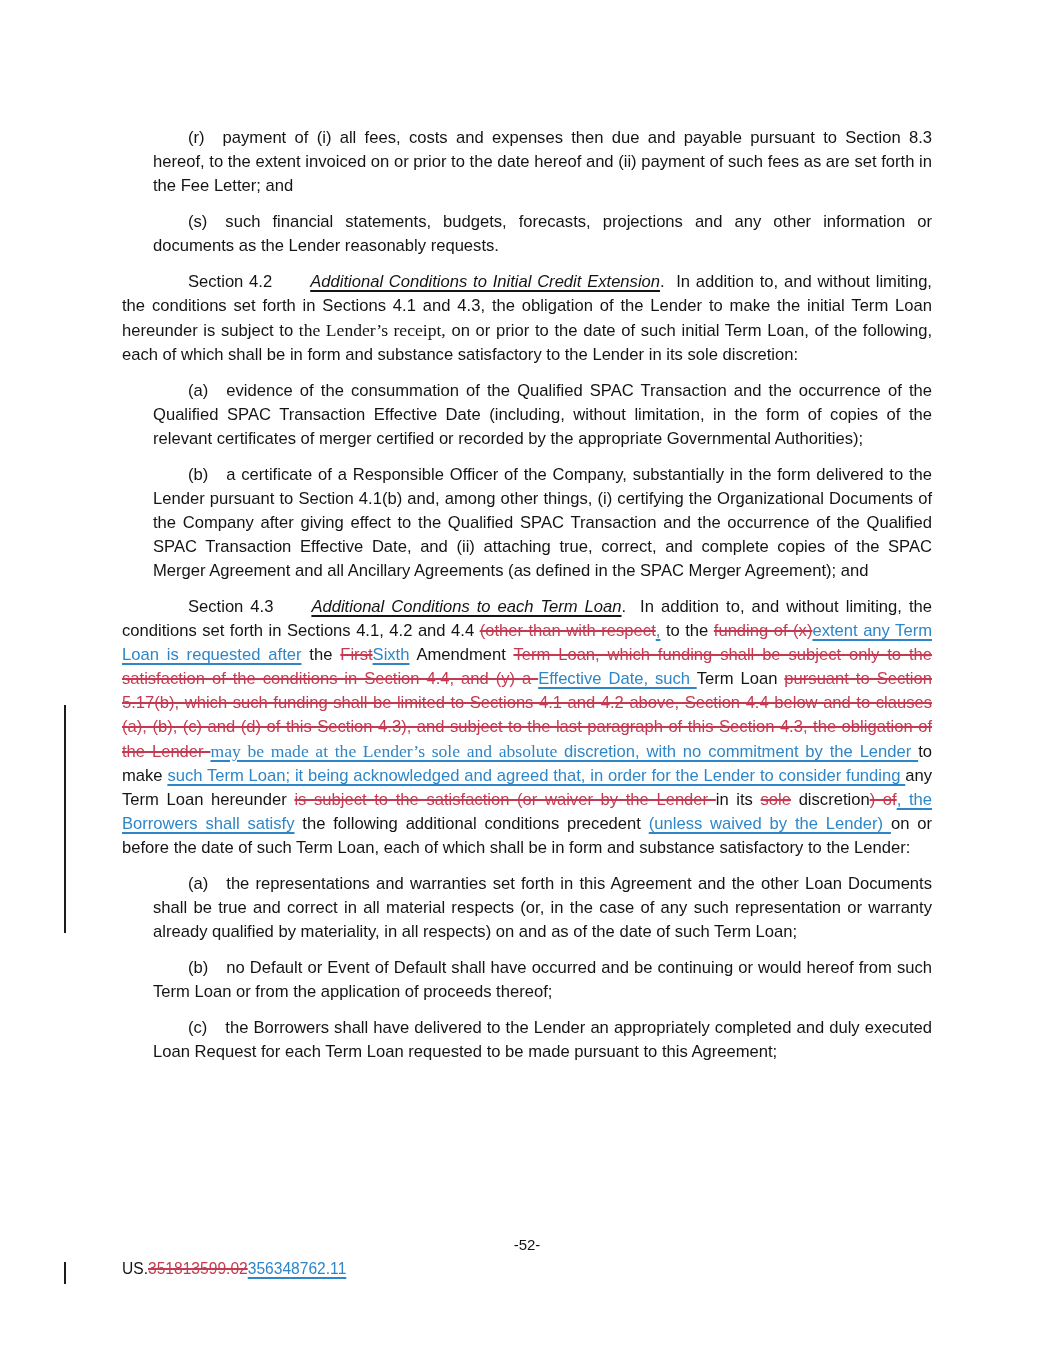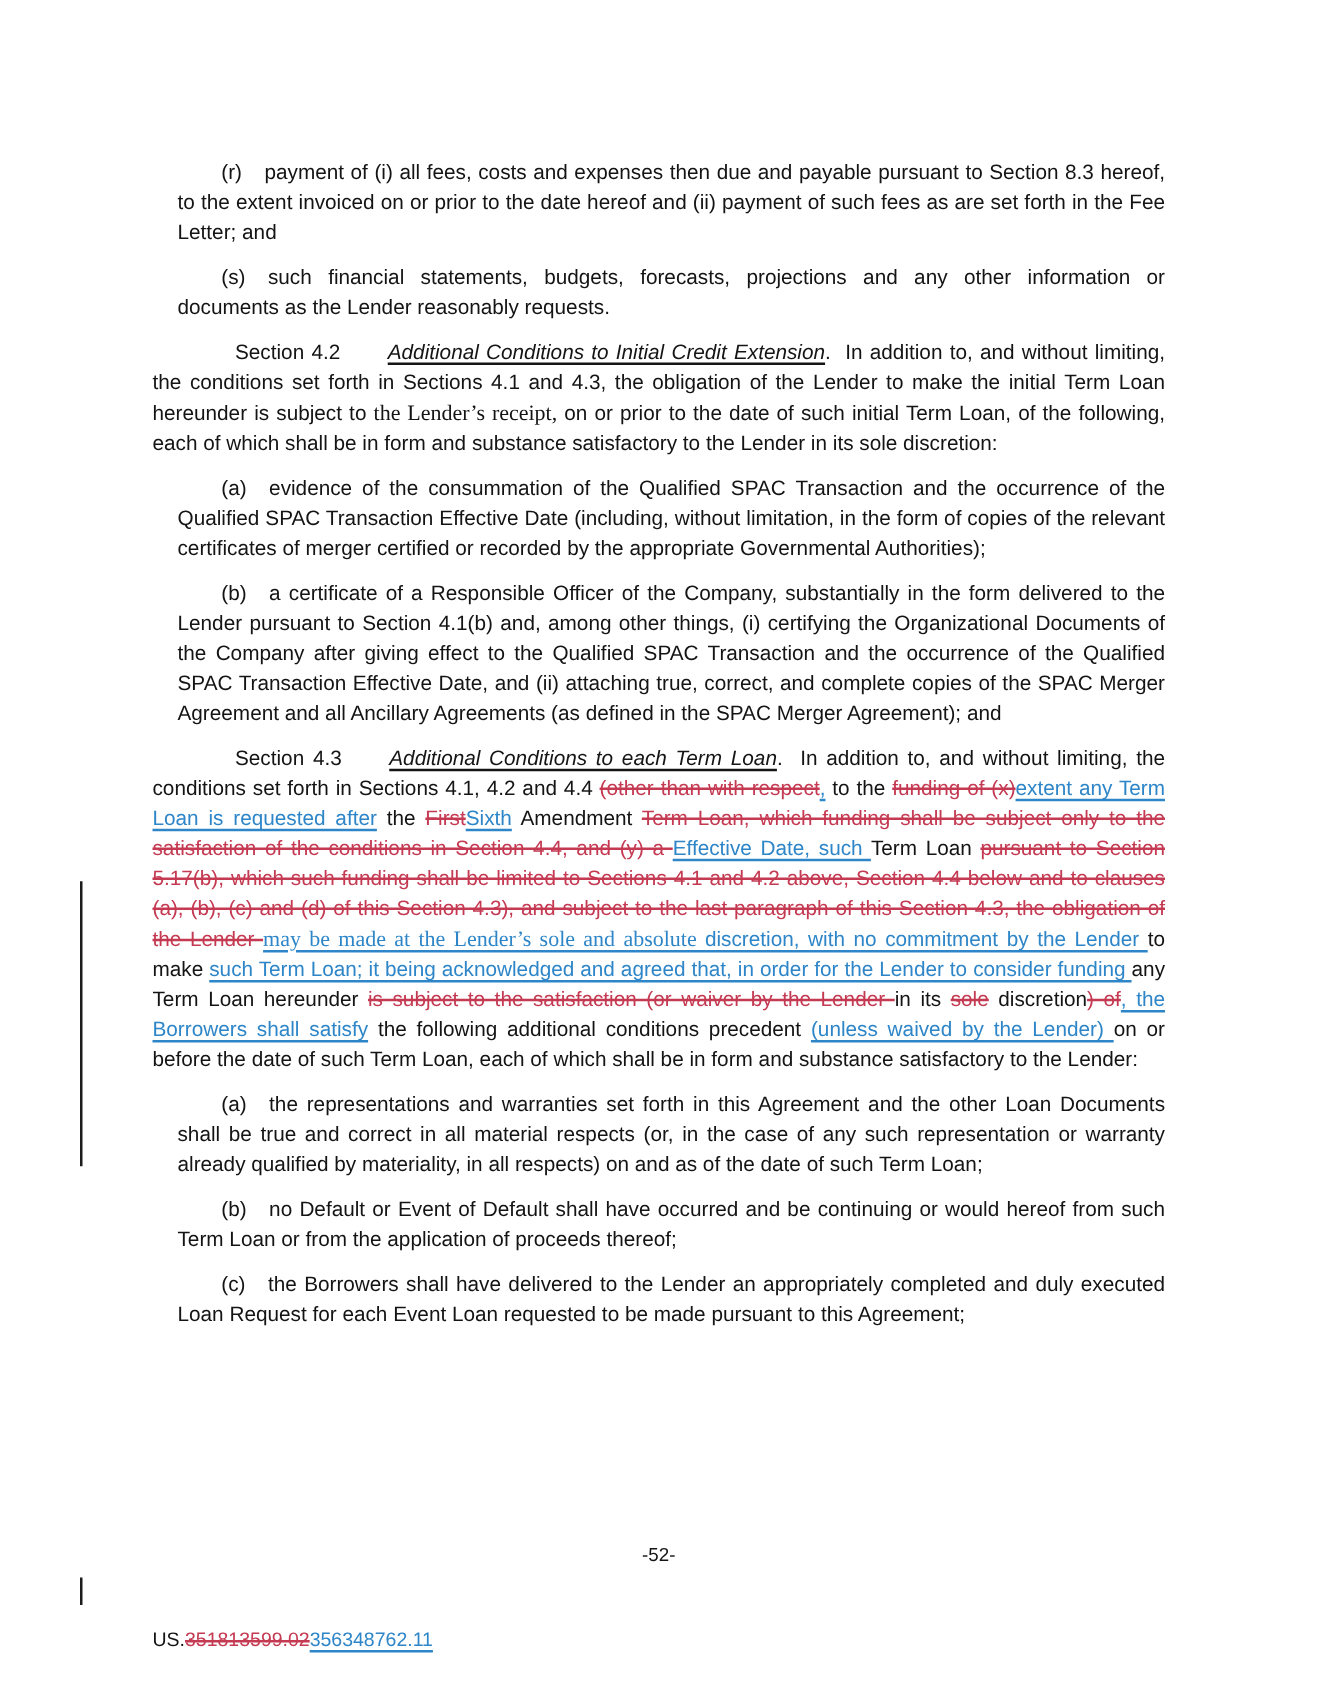--- a/index.html
+++ b/index.html
@@ -6,32 +6,32 @@
   body{
     width:1055px;height:1365px;background:#ffffff;position:relative;
     font-family:"Liberation Sans",sans-serif;color:#141414;
   }
   .content{
     position:absolute;left:122px;top:0;width:810px;padding-top:126px;
     font-size:16.6px;line-height:24px;text-align:justify;
   }
   p{margin:0 0 12px 0;}
   .main{text-indent:66px;}
-  .sub{margin-left:20px;text-indent:35px;}
+  .sub{margin-left:31px;text-indent:35px;}
   .tab{display:inline-block;width:38px;}
   .tab1{display:inline-block;width:18px;}
   .h{text-decoration:underline;text-decoration-thickness:1.5px;text-underline-offset:3px;font-style:italic;}
   .del{color:#c43a52;text-decoration:line-through;text-decoration-thickness:1.6px;}
   .ins{color:#2e86c8;text-decoration:underline;text-decoration-thickness:1.6px;text-underline-offset:2.5px;}
   .serif{font-family:"Liberation Serif",serif;font-size:17.6px;margin-top:12px;}
   .bar{position:absolute;left:64px;width:2px;background:#1c1c1c;}
   #bar-sec43{top:705px;height:228px;}
   #bar-footer{top:1262px;height:22px;}
   .pagenum{position:absolute;top:1236px;left:122px;width:810px;text-align:center;font-size:15px;}
-  .docid{position:absolute;top:1260px;left:122px;font-size:15.6px;margin-top:44px;}
+  .docid{position:absolute;top:1260px;left:122px;font-size:15.6px;}
 </style>
 </head>
 <body>
 
 <div class="content">
 
   <p class="sub"><span>(r)</span><span class="tab1"></span><span>payment of (i) all fees, costs and expenses then due and payable pursuant to Section 8.3 hereof, to the extent invoiced on or prior to the date hereof and (ii) payment of such fees as are set forth in the Fee Letter; and</span></p>
 
   <p class="sub"><span>(s)</span><span class="tab1"></span><span>such financial statements, budgets, forecasts, projections and any other information or documents as the Lender reasonably requests.</span></p>
 
@@ -41,21 +41,21 @@
 
   <p class="sub"><span>(b)</span><span class="tab1"></span><span>a certificate of a Responsible Officer of the Company, substantially in the form delivered to the Lender pursuant to Section 4.1(b) and, among other things, (i) certifying the Organizational Documents of the Company after giving effect to the Qualified SPAC Transaction and the occurrence of the Qualified SPAC Transaction Effective Date, and (ii) attaching true, correct, and complete copies of the SPAC Merger Agreement and all Ancillary Agreements (as defined in the SPAC Merger Agreement); and</span></p>
 
 
   <p class="main"><span>Section 4.3</span><span class="tab"></span><span class="h">Additional Conditions to each Term Loan</span><span>.&nbsp;</span><span> In addition to, and without limiting, the conditions set forth in Sections 4.1, 4.2 and 4.4 </span><span class="del">(other than with respect</span><span class="ins">,</span><span> to the </span><span class="del">funding of (x)</span><span class="ins">extent any Term Loan is requested after</span><span> the </span><span class="del">First</span><span class="ins">Sixth</span><span> Amendment </span><span class="del">Term Loan, which funding shall be subject only to the satisfaction of the conditions in Section 4.4, and (y) a </span><span class="ins">Effective Date, such </span><span>Term Loan </span><span class="del">pursuant to Section 5.17(b), which such funding shall be limited to Sections 4.1 and 4.2 above, Section 4.4 below and to clauses (a), (b), (c) and (d) of this Section 4.3), and subject to the last paragraph of this Section 4.3, the obligation of the Lender </span><span class="ins serif">may be made at the Lender’s sole and absolute </span><span class="ins">discretion, with no commitment by the Lender </span><span>to make </span><span class="ins">such Term Loan; it being acknowledged and agreed that, in order for the Lender to consider funding </span><span>any Term Loan hereunder </span><span class="del">is subject to the satisfaction (or waiver by the Lender </span><span>in its </span><span class="del">sole</span><span> discretion</span><span class="del">) of</span><span class="ins">, the Borrowers shall satisfy</span><span> the following additional conditions precedent </span><span class="ins">(unless waived by the Lender) </span><span>on or before the date of such Term Loan, each of which shall be in form and substance satisfactory to the Lender:</span></p>
 
   <p class="sub"><span>(a)</span><span class="tab1"></span><span>the representations and warranties set forth in this Agreement and the other Loan Documents shall be true and correct in all material respects (or, in the case of any such representation or warranty already qualified by materiality, in all respects) on and as of the date of such Term Loan;</span></p>
 
   <p class="sub"><span>(b)</span><span class="tab1"></span><span>no Default or Event of Default shall have occurred and be continuing or would hereof from such Term Loan or from the application of proceeds thereof;</span></p>
 
-  <p class="sub"><span>(c)</span><span class="tab1"></span><span>the Borrowers shall have delivered to the Lender an appropriately completed and duly executed Loan Request for each Event Loan requested to be made pursuant to this Agreement;</span></p>
+  <p class="sub"><span>(c)</span><span class="tab1"></span><span>the Borrowers shall have delivered to the Lender an appropriately completed and duly executed Loan Request for each Term Loan requested to be made pursuant to this Agreement;</span></p>
 
 </div>
 
 <div class="bar" id="bar-sec43"></div>
 <div class="bar" id="bar-footer"></div>
 
 <div class="pagenum">-52-</div>
 
 <div class="docid"><span>US.</span><span class="del">351813599.02</span><span class="ins">356348762.11</span></div>
 

